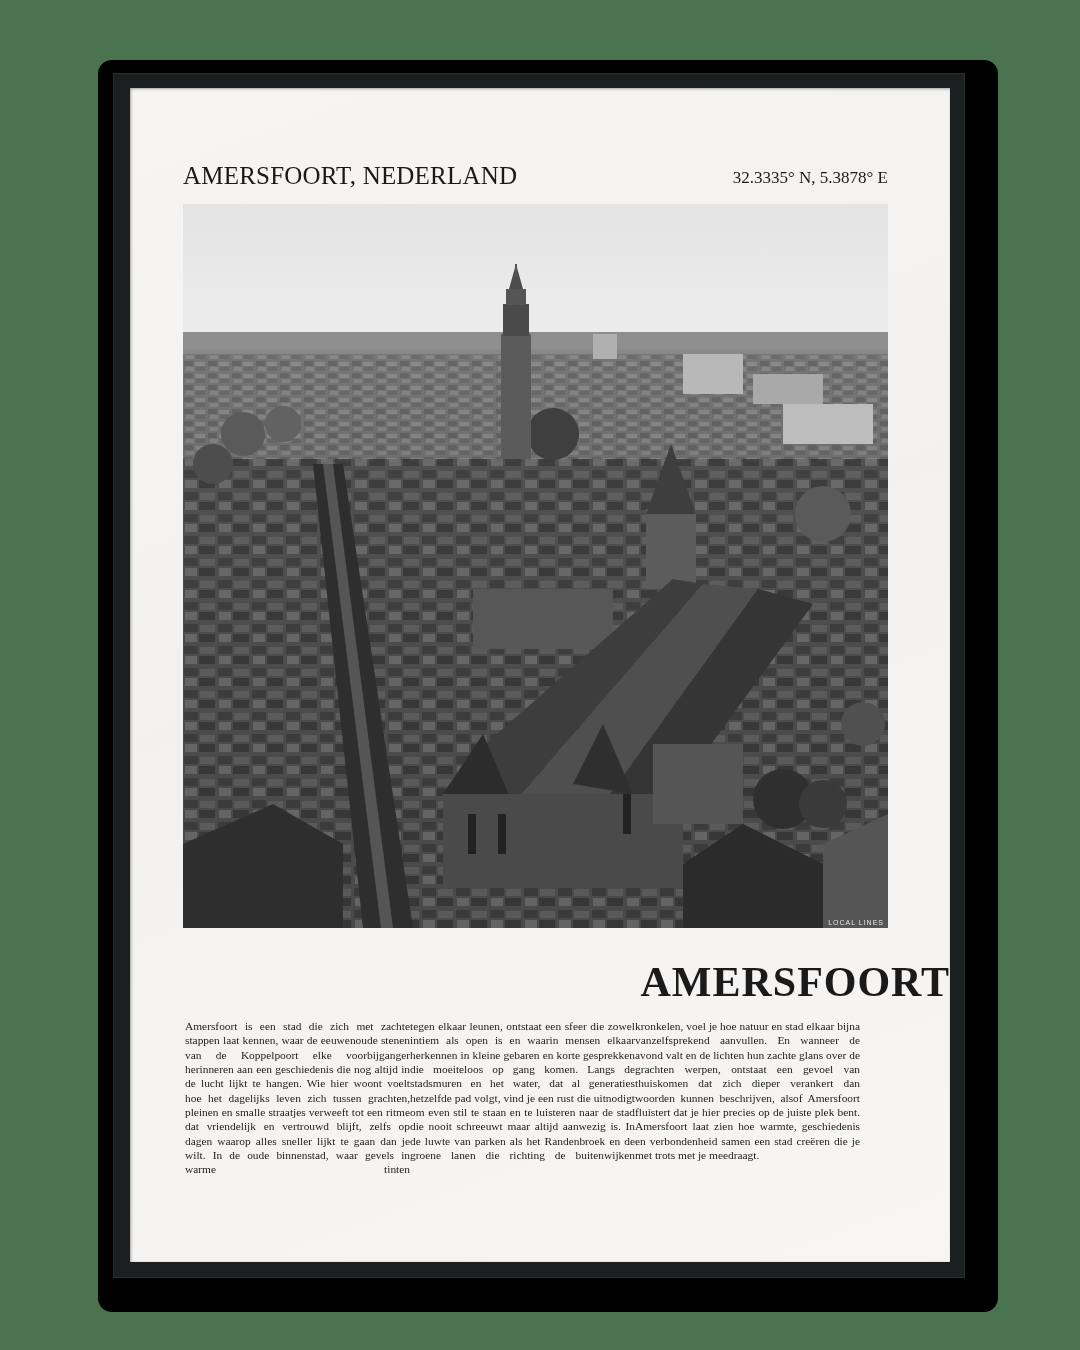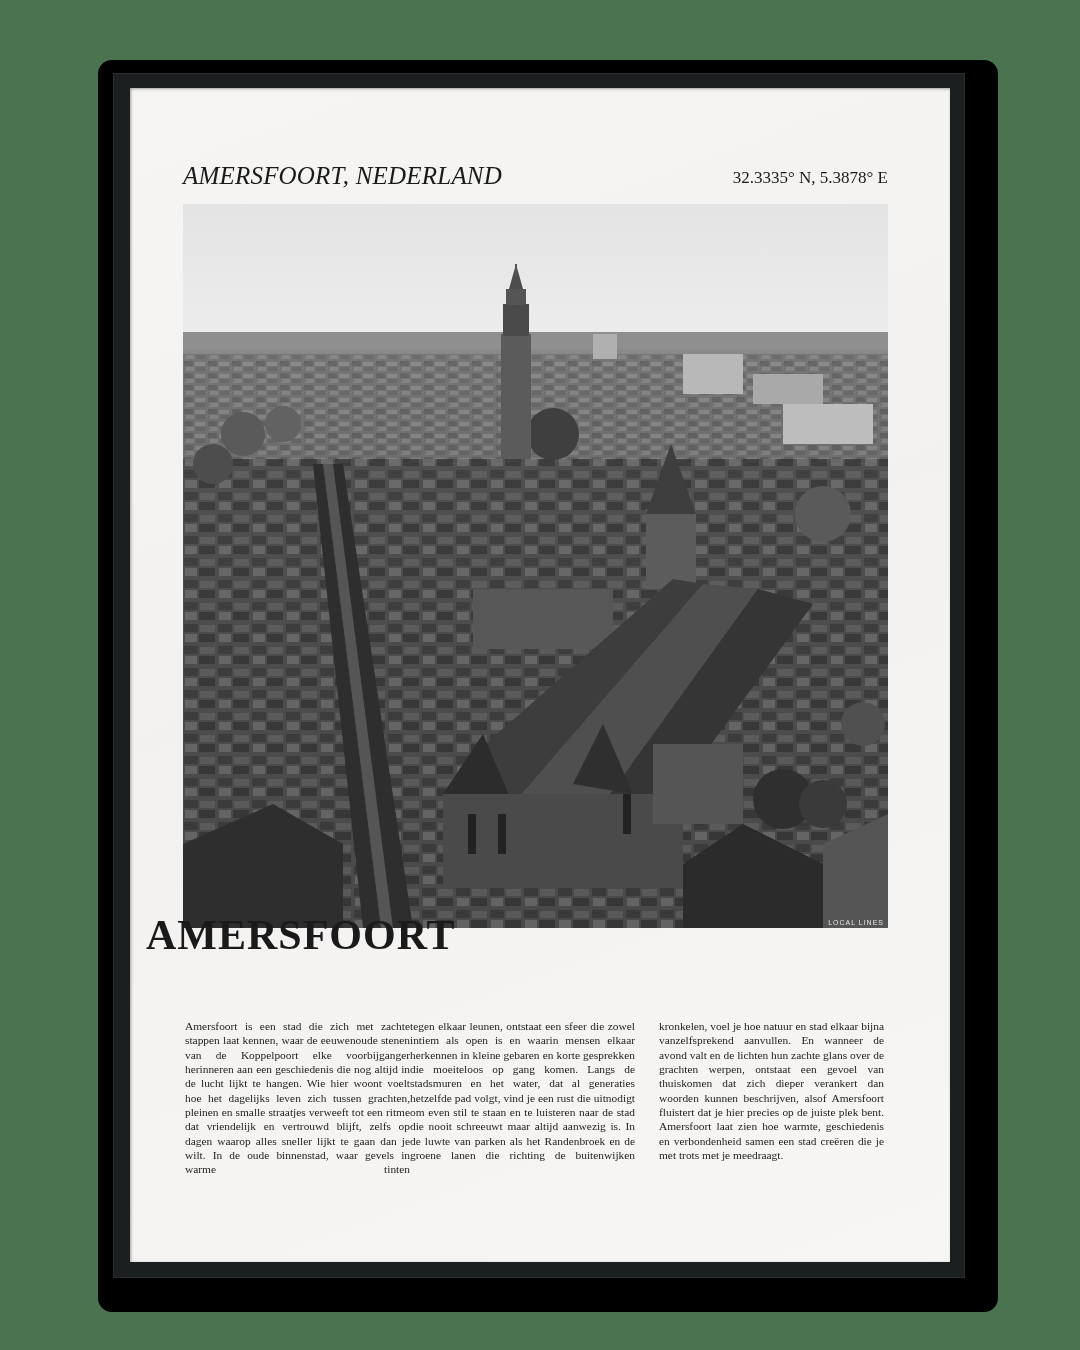--- a/index.html
+++ b/index.html
@@ -24,58 +24,57 @@
   }
   .paper {
     position: absolute;
     left: 130px; top: 88px; width: 820px; height: 1174px;
     background: linear-gradient(160deg, #f6f5f4 0%, #f2f1f0 45%, #f7f6f5 100%);
     box-shadow: inset 1px 1px 3px rgba(0,0,0,0.35);
   }
   .location {
     position: absolute; left: 53px; top: 74px;
     font-family: "Liberation Serif", serif;
-    font-style: italic;
     font-size: 25px; color: #1a1a1a; letter-spacing: 0.2px;
   }
   .coords {
     position: absolute; right: 62px; top: 80px;
     font-family: "Liberation Serif", serif;
     font-size: 17px; color: #1a1a1a;
   }
   .photo {
     position: absolute; left: 53px; top: 116px; width: 705px; height: 724px;
     background: #444;
     overflow: hidden;
   }
   .photo svg { display: block; }
   .watermark {
     position: absolute; right: 4px; bottom: 2px;
     font-family: "Liberation Sans", sans-serif;
     font-size: 7px; color: #e6e6e6; letter-spacing: 1px;
   }
   .title {
-    position: absolute; left: 0; right: 0; top: 823px;
-    text-align: left;
+    position: absolute; left: 0; right: 0; top: 870px;
+    text-align: right;
     font-family: "Liberation Serif", serif;
     font-weight: bold;
-    font-size: 42px; color: #1a1a1a; letter-spacing: 1px; margin-left: 16px;
+    font-size: 42px; color: #1a1a1a; letter-spacing: 1px;
   }
   .columns {
     position: absolute; left: 55px; top: 931px; width: 704px;
     display: flex; 
   }
   .col {
     width: 225px;
     font-family: "Liberation Serif", serif;
     font-size: 11.4px; line-height: 14.35px; color: #1c1c1c;
     text-align: justify;
     text-align-last: justify;
   }
-  .col.last { text-align-last: left; margin-left: 24px; }
+  .col.last { text-align-last: left; }
 </style>
 </head>
 <body>
 
 <div class="shadow"></div>
 <div class="frame"></div>
 
 <div class="paper">
   <div class="location">AMERSFOORT, NEDERLAND</div>
   <div class="coords">32.3335° N, 5.3878° E</div>

